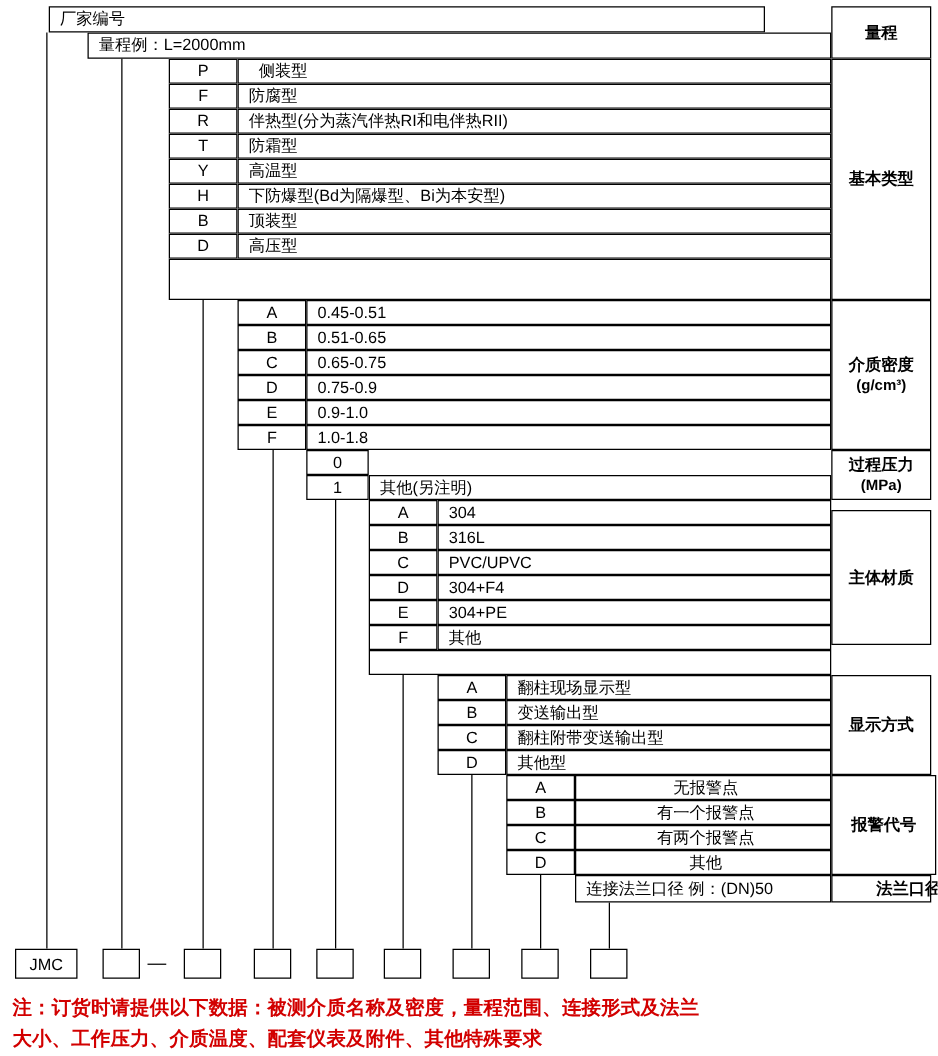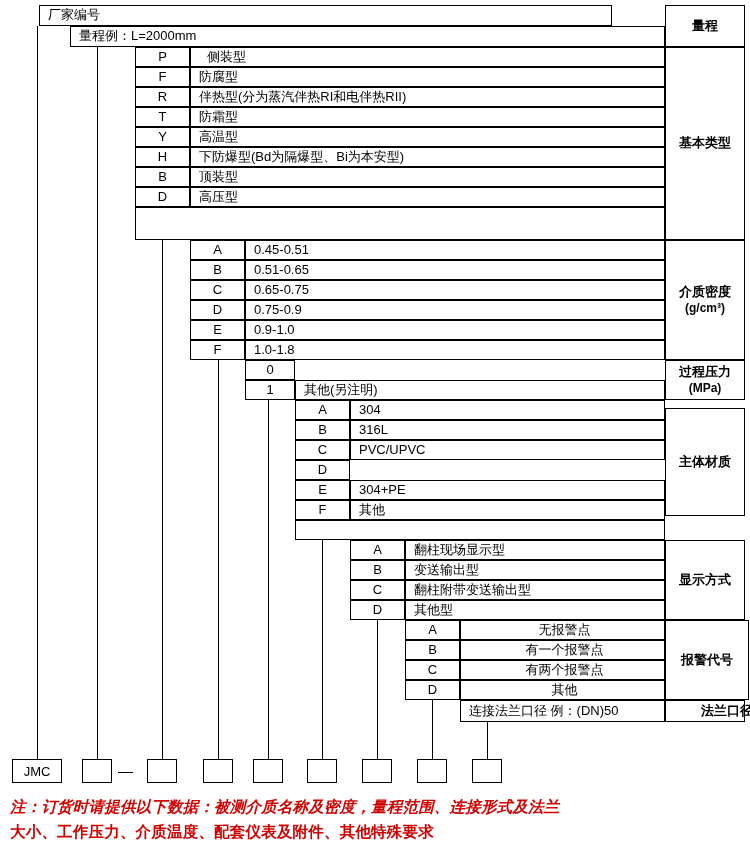--- a/index.html
+++ b/index.html
@@ -134,20 +134,21 @@
   <div class="cell code" style="left:295px;top:400px;width:55px;height:20px;">A</div>
   <div class="cell desc" style="left:350px;top:400px;width:315px;height:20px;">304</div>
 
   <div class="cell code" style="left:295px;top:420px;width:55px;height:20px;">B</div>
   <div class="cell desc" style="left:350px;top:420px;width:315px;height:20px;">316L</div>
 
   <div class="cell code" style="left:295px;top:440px;width:55px;height:20px;">C</div>
   <div class="cell desc" style="left:350px;top:440px;width:315px;height:20px;">PVC/UPVC</div>
 
   <div class="cell code" style="left:295px;top:460px;width:55px;height:20px;">D</div>
+  <div class="cell desc" style="left:350px;top:460px;width:315px;height:20px;">304+F4</div>
 
   <div class="cell code" style="left:295px;top:480px;width:55px;height:20px;">E</div>
   <div class="cell desc" style="left:350px;top:480px;width:315px;height:20px;">304+PE</div>
 
   <div class="cell code" style="left:295px;top:500px;width:55px;height:20px;">F</div>
   <div class="cell desc" style="left:350px;top:500px;width:315px;height:20px;">其他</div>
 
   <div class="cell" style="left:295px;top:520px;width:370px;height:20px;"></div>
 
   <div class="cell rightlbl" style="left:665px;top:408px;width:80px;height:108px;">主体材质</div>
@@ -197,16 +198,16 @@
   <div class="bbox" style="left:82px;top:759px;width:30px;height:24px;"></div>
   <div class="dash" style="left:118px;top:762px;">—</div>
   <div class="bbox" style="left:147px;top:759px;width:30px;height:24px;"></div>
   <div class="bbox" style="left:203px;top:759px;width:30px;height:24px;"></div>
   <div class="bbox" style="left:253px;top:759px;width:30px;height:24px;"></div>
   <div class="bbox" style="left:307px;top:759px;width:30px;height:24px;"></div>
   <div class="bbox" style="left:362px;top:759px;width:30px;height:24px;"></div>
   <div class="bbox" style="left:417px;top:759px;width:30px;height:24px;"></div>
   <div class="bbox" style="left:472px;top:759px;width:30px;height:24px;"></div>
 
-  <div class="note" style="left:10px;top:795px;font-style:italic;">注：订货时请提供以下数据：被测介质名称及密度，量程范围、连接形式及法兰</div>
+  <div class="note" style="left:10px;top:795px;">注：订货时请提供以下数据：被测介质名称及密度，量程范围、连接形式及法兰</div>
   <div class="note" style="left:10px;top:820px;">大小、工作压力、介质温度、配套仪表及附件、其他特殊要求</div>
 
 </div>
 
 </body></html>

